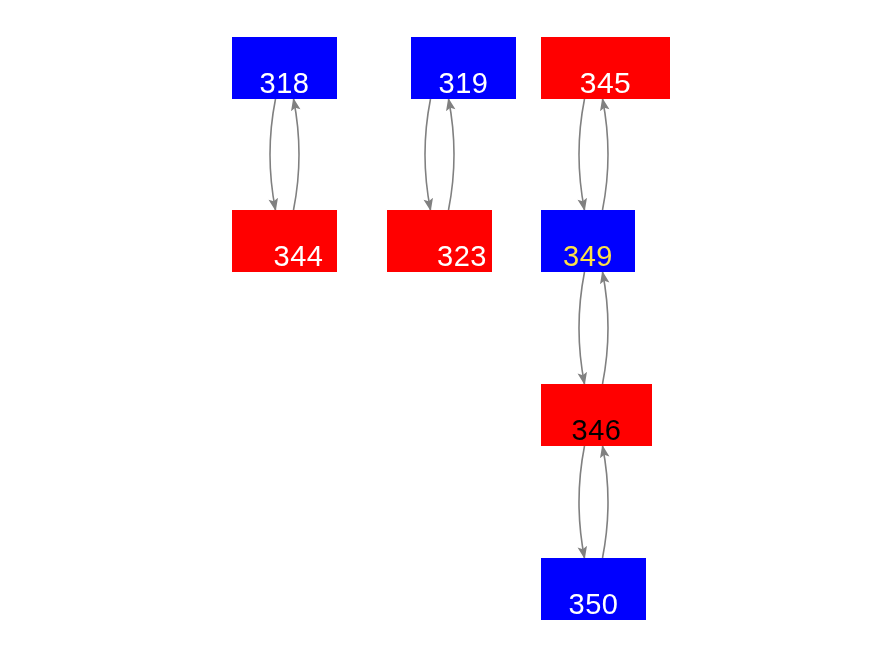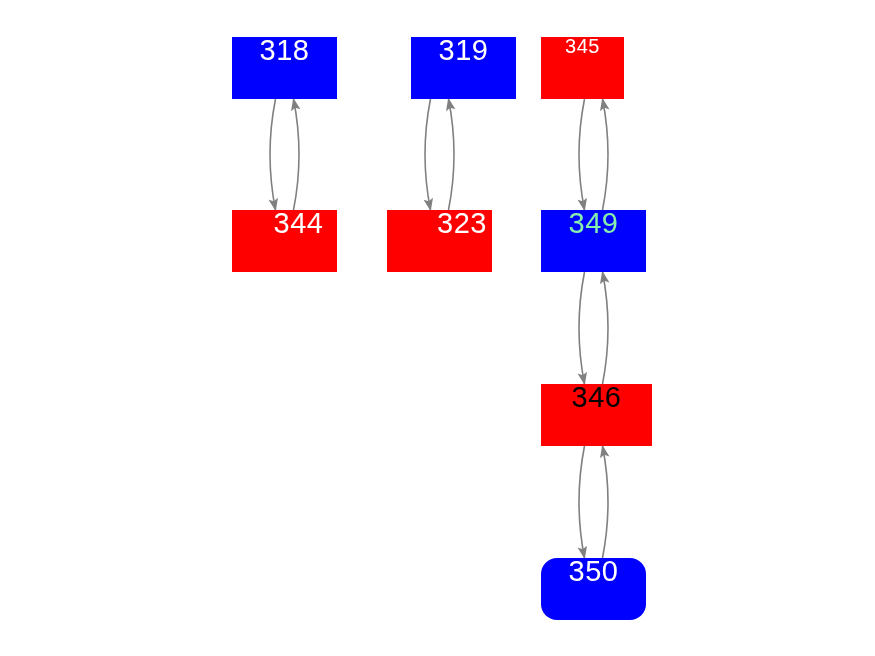--- a/index.html
+++ b/index.html
@@ -20,21 +20,21 @@
     left: 0;
     top: 0;
     width: 875px;
     height: 656px;
     pointer-events: none;
   }
   .node {
     position: absolute;
     box-sizing: border-box;
     display: flex;
-    align-items: flex-start;
+    align-items: flex-end;
     justify-content: center;
     color: #ffffff;
     font-size: 29px;
     line-height: 1;
     letter-spacing: 0.5px;
     user-select: none;
   }
   .node-label {
     display: block;
     transform: translateY(-1px);
@@ -69,26 +69,26 @@
       </div>
       <div class="node" style="left: 232px; top: 210px; width: 105px; height: 62px; background: rgb(255, 0, 0); color: rgb(255, 255, 255); font-size: 29px; padding-left: 28px;">
         <span class="node-label">344</span>
       </div>
       <div class="node" style="left: 387px; top: 37px; width: 105px; height: 62px; background: rgb(0, 0, 255); color: rgb(255, 255, 255); font-size: 29px; margin-left: 24px;">
         <span class="node-label">319</span>
       </div>
       <div class="node" style="left: 387px; top: 210px; width: 105px; height: 62px; background: rgb(255, 0, 0); color: rgb(255, 255, 255); font-size: 29px; padding-left: 45px;">
         <span class="node-label">323</span>
       </div>
-      <div class="node" style="left: 541px; top: 37px; width: 83px; height: 62px; background: rgb(255, 0, 0); color: rgb(255, 255, 255); font-size: 20px;">
+      <div class="node" style="left: 541px; top: 37px; width: 129px; height: 62px; background: rgb(255, 0, 0); color: rgb(255, 255, 255); font-size: 30px;">
         <span class="node-label">345</span>
       </div>
-      <div class="node" style="left: 541px; top: 210px; width: 105px; height: 62px; background: rgb(0, 0, 255); color: #86efac; font-size: 29px;">
+      <div class="node" style="left: 541px; top: 210px; width: 94px; height: 62px; background: rgb(0, 0, 255); color: #fde047; font-size: 29px;">
         <span class="node-label">349</span>
       </div>
       <div class="node" style="left: 541px; top: 384px; width: 111px; height: 62px; background: rgb(255, 0, 0); color: #000000; font-size: 29px;">
         <span class="node-label">346</span>
       </div>
-      <div class="node" style="left: 541px; top: 558px; width: 105px; height: 62px; background: rgb(0, 0, 255); color: rgb(255, 255, 255); font-size: 29px; border-radius: 16px;">
+      <div class="node" style="left: 541px; top: 558px; width: 105px; height: 62px; background: rgb(0, 0, 255); color: rgb(255, 255, 255); font-size: 29px;">
         <span class="node-label">350</span>
       </div>
     </div>
 </div>
 
 </body></html>

